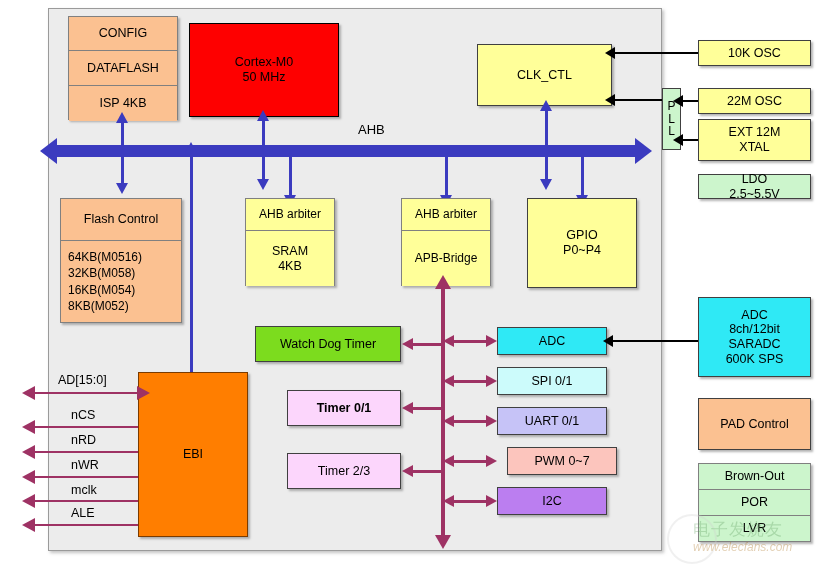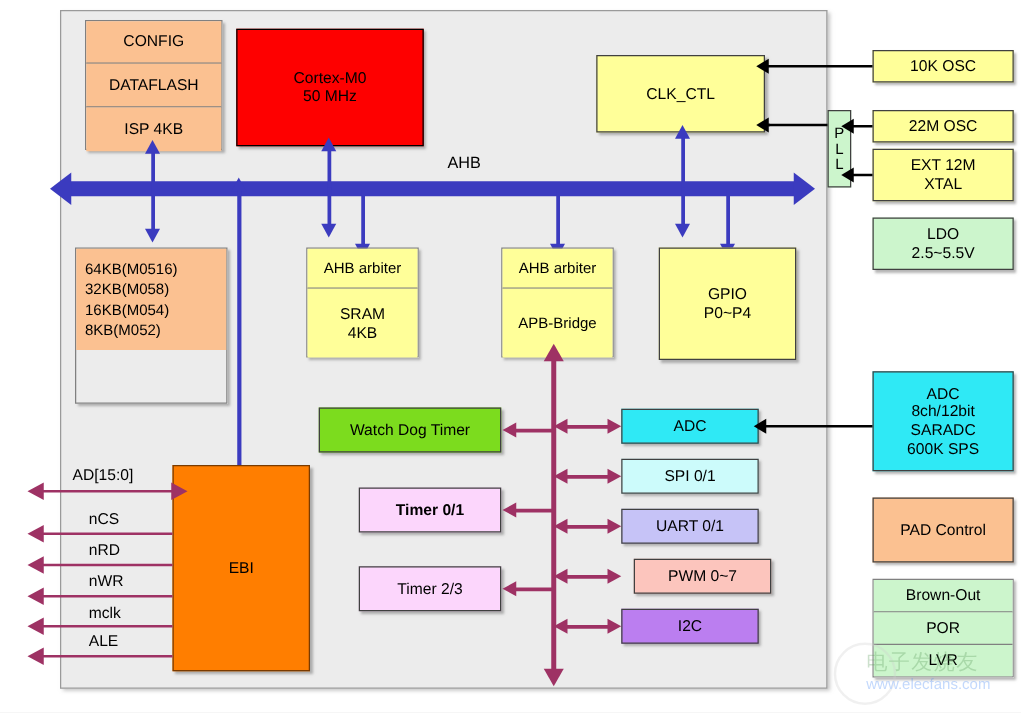--- a/index.html
+++ b/index.html
@@ -123,21 +123,21 @@
     border-left:13px solid #9e3264;border-top:7px solid transparent;border-bottom:7px solid transparent;}
   .sig-label{position:absolute;font-size:12.5px;color:#000;}
 
   .plain-line{position:absolute;background:#000;}
 
   
   #watermark{position:absolute;left:675px;top:510px;width:140px;height:58px;
     opacity:.30;pointer-events:none;}
   #wm-cn{position:absolute;left:18px;top:8px;font-size:17px;color:#5a9a5a;
     font-family:"DejaVu Sans",sans-serif;letter-spacing:1px;}
-  #wm-url{position:absolute;left:18px;top:30px;font-size:12px;color:#3b82f6;}
+  #wm-url{position:absolute;left:18px;top:30px;font-size:12px;color:#a16207;font-style:italic;}
   #wm-circle{position:absolute;left:-8px;top:4px;width:46px;height:46px;
     border:2px solid #cfcfcf;border-radius:50%;}
 </style>
 </head>
 <body>
 
 <div id="root">
 
   <div id="chip-frame"></div>
 
@@ -155,21 +155,21 @@
   <div class="box sh c-yellow" style="left:477px;top:44px;width:135px;height:62px;">CLK_CTL</div>
 
   <div class="box c-green-l" style="left:662px;top:88px;width:19px;height:62px;border:1px solid #404040;font-size:12px;line-height:1.08;">P
 L
 L</div>
 
   <div class="box sh c-yellow" style="left:698px;top:40px;width:113px;height:26px;">10K OSC</div>
   <div class="box sh c-yellow" style="left:698px;top:88px;width:113px;height:26px;">22M OSC</div>
   <div class="box sh c-yellow" style="left:698px;top:119px;width:113px;height:42px;">EXT 12M
 XTAL</div>
-  <div class="box sh c-green-l" style="left:698px;top:174px;width:113px;height:42px;">LDO
+  <div class="box sh c-green-l" style="left:698px;top:174px;width:113px;height:25px;">LDO
 2.5~5.5V</div>
 
   <div class="box sh c-cyan-adc" style="left:698px;top:297px;width:113px;height:80px;">ADC
 8ch/12bit
 SARADC
 600K SPS</div>
 
   <div class="box sh c-orange-l" style="left:698px;top:398px;width:113px;height:52px;">PAD Control</div>
 
   <div class="stack" style="left:698px;top:463px;width:113px;height:79px;">
@@ -188,20 +188,21 @@
   <div class="v-arrow down" style="left:545px;top:150px;height:30px;"></div>
 
   <div class="v-arrow down" style="left:121px;top:152px;height:32px;"></div>
   <div class="v-arrow down" style="left:289px;top:152px;height:44px;"></div>
   <div class="v-arrow down" style="left:445px;top:152px;height:44px;"></div>
   <div class="v-arrow down" style="left:581px;top:152px;height:44px;"></div>
   <div class="v-arrow up" style="left:190px;top:152px;height:225px;"></div>
   <div class="v-arrow down" style="left:190px;top:152px;height:225px;"></div>
 
   <div class="stack" style="left:60px;top:198px;width:122px;height:125px;">
+    <div class="cell c-orange-l" style="height:42px;">Flash Control</div>
     <div class="cell c-orange-l" style="height:81px;font-size:12px;line-height:1.35;justify-content:flex-start;padding-left:7px;text-align:left;">64KB(M0516)
 32KB(M058)
 16KB(M054)
 8KB(M052)</div>
   </div>
 
   <div class="stack" style="left:245px;top:198px;width:90px;height:88px;">
     <div class="cell c-yellow" style="height:32px;font-size:12px;">AHB arbiter</div>
     <div class="cell c-yellow" style="height:55px;">SRAM
 4KB</div>

